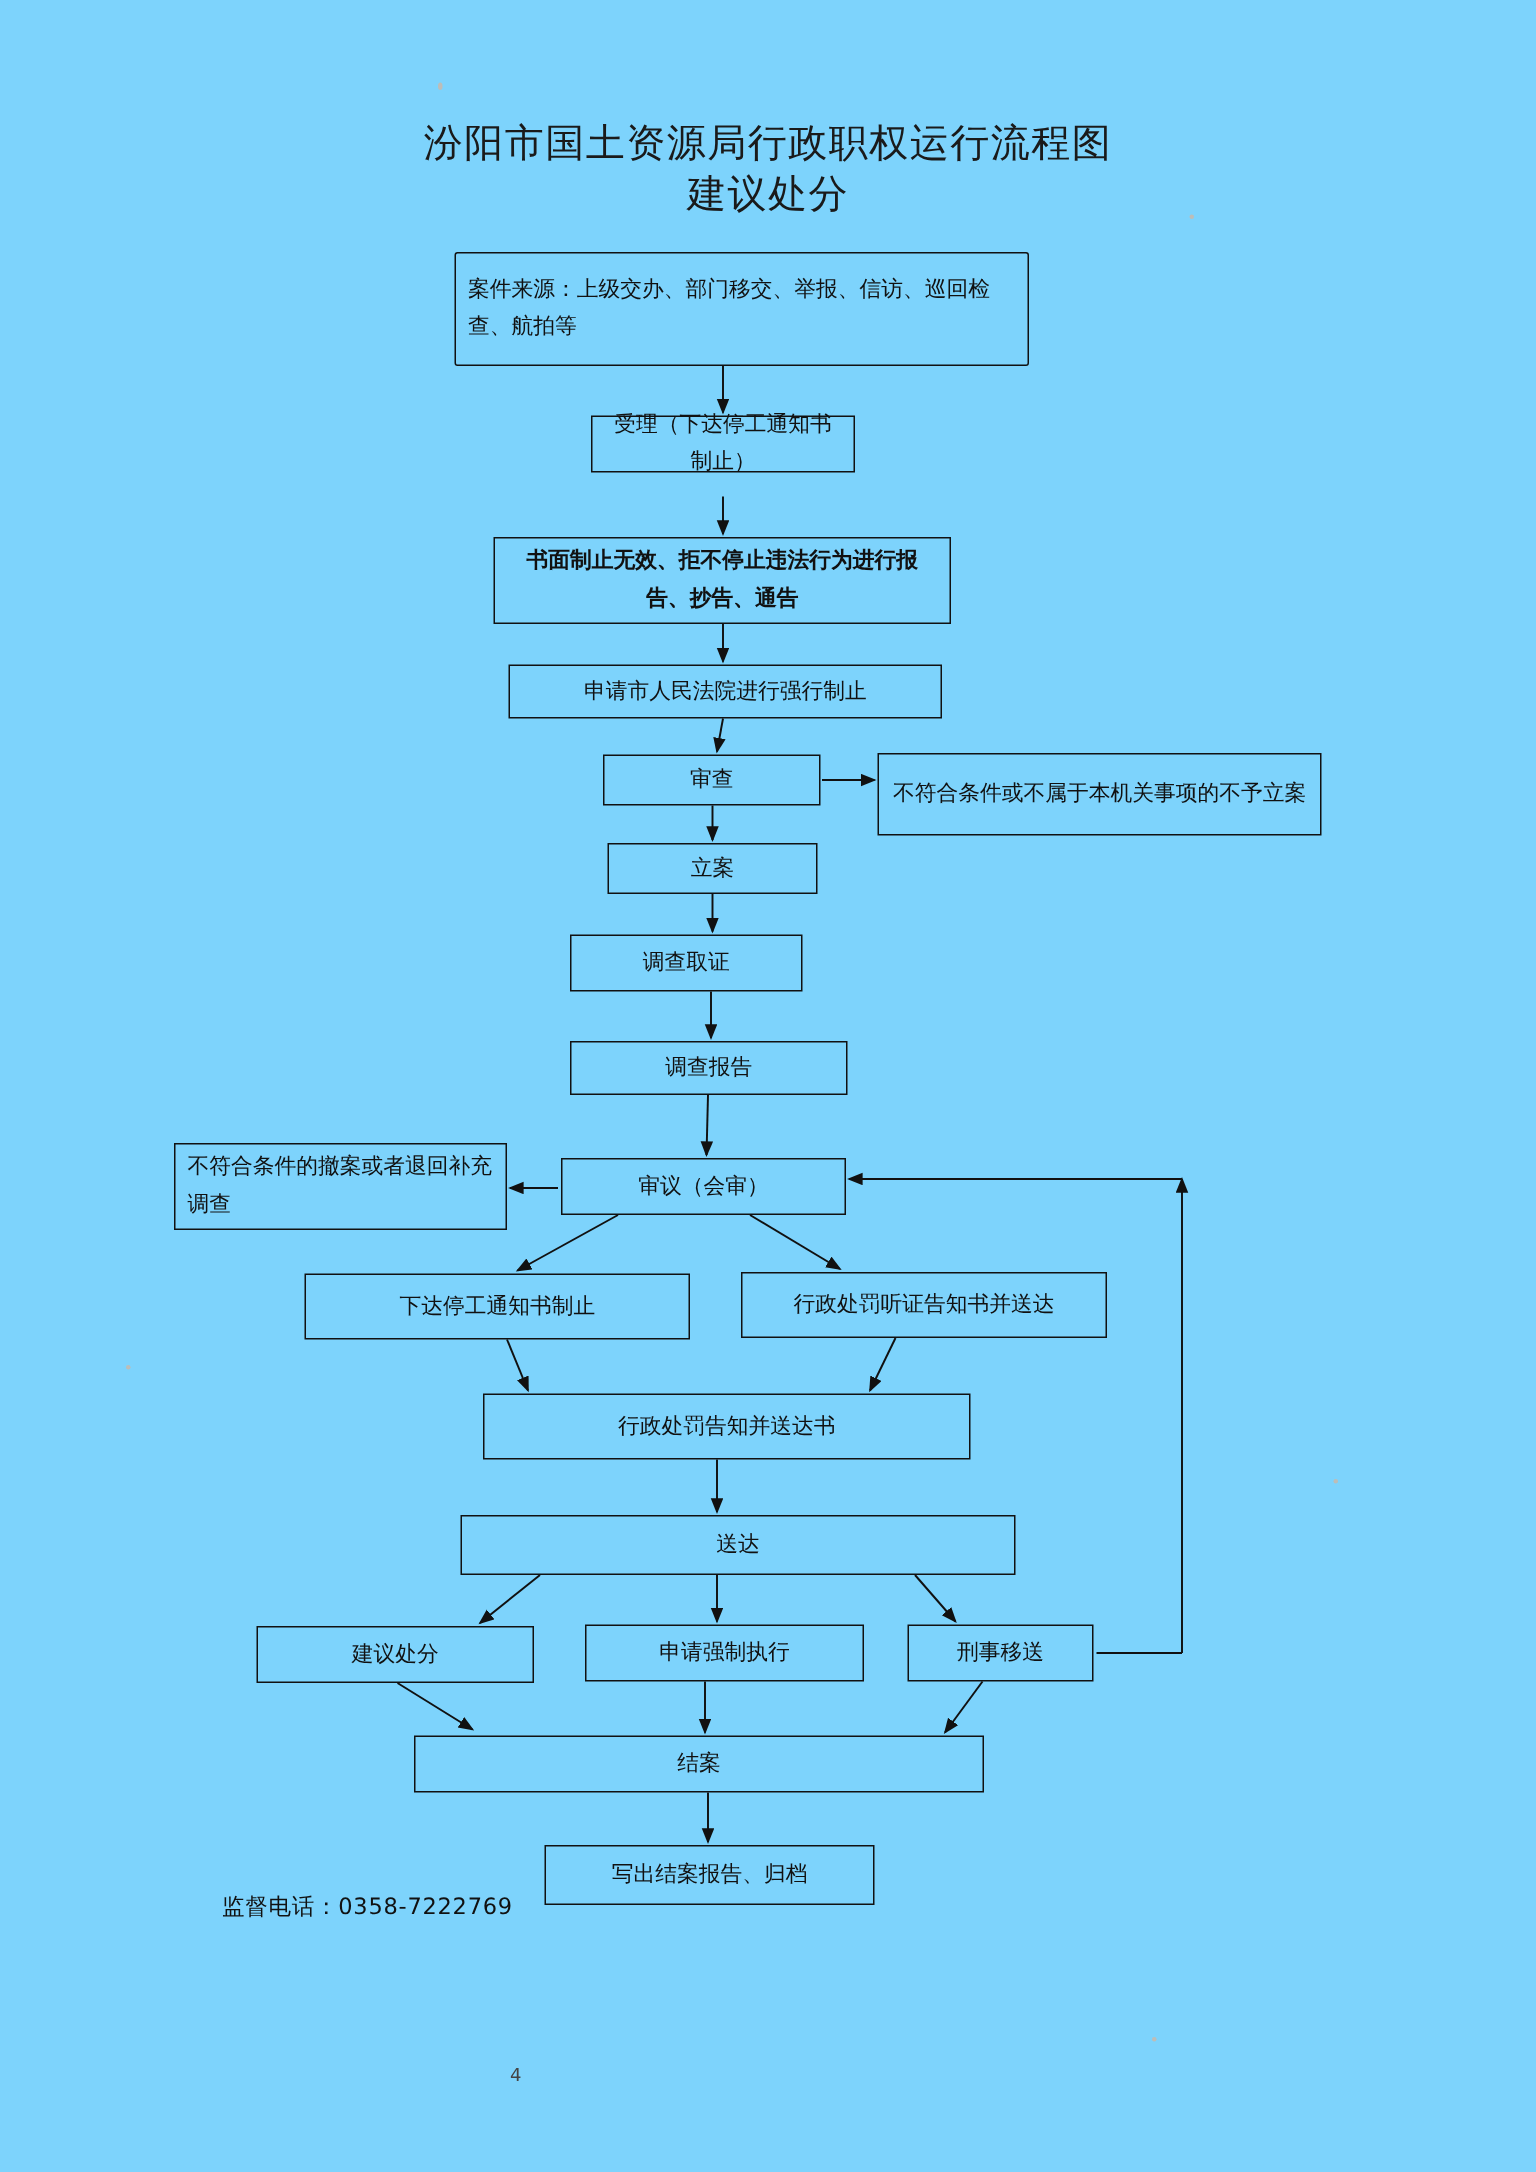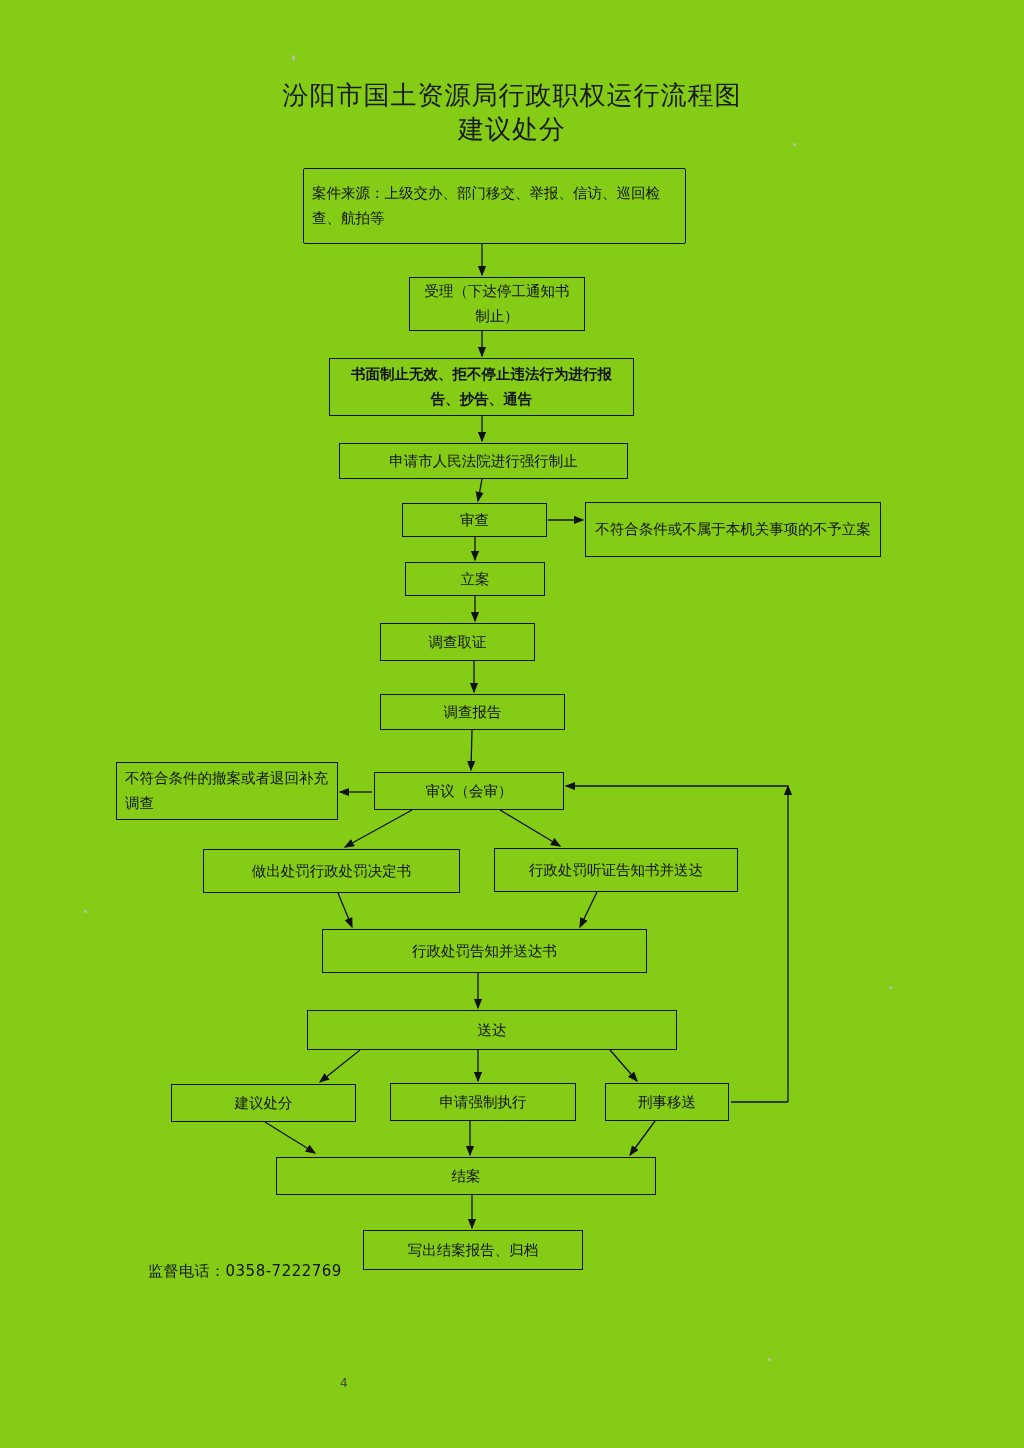--- a/index.html
+++ b/index.html
@@ -7,21 +7,21 @@
     padding: 0;
     background: #ffffff;
   }
   body {
     font-family: "DejaVu Sans", "Liberation Sans", sans-serif;
   }
   #page {
     position: relative;
     width: 1024px;
     height: 1448px;
-    background: #84cc16;
+    background: #7dd3fc;
     overflow: hidden;
   }
   .title {
     position: absolute;
     width: 100%;
     text-align: center;
     font-size: 26px;
     letter-spacing: 1px;
     color: #1a1a1a;
     font-family: "DejaVu Serif", "Liberation Serif", serif;
@@ -113,41 +113,41 @@
     </g>
     <g stroke="#111" stroke-width="1.3" fill="none">
       <path d="M788,1102 L788,786" marker-end="url(#arrow)" stroke-linejoin="miter"></path>
       <path d="M731,1102 L788,1102"></path>
       <path d="M788,786 L566,786" marker-end="url(#arrow)"></path>
     </g>
   </svg>
 
   <div class="node rounded left" style="left:303px; top:168px; width:383px; height:76px;">案件来源：上级交办、部门移交、举报、信访、巡回检查、航拍等</div>
 
-  <div class="node" style="left:409px; top:277px; width:176px; height:54px;">受理（下达停工通知书制止）</div>
+  <div class="node" style="left:394px; top:277px; width:176px; height:38px;">受理（下达停工通知书制止）</div>
 
   <div class="node" style="left:329px; top:358px; width:305px; height:58px;font-weight:bold;">书面制止无效、拒不停止违法行为进行报告、抄告、通告</div>
 
   <div class="node" style="left:339px; top:443px; width:289px; height:36px;">申请市人民法院进行强行制止</div>
 
   <div class="node" style="left:402px; top:503px; width:145px; height:34px;">审查</div>
 
   <div class="node" style="left:585px; top:502px; width:296px; height:55px;">不符合条件或不属于本机关事项的不予立案</div>
 
   <div class="node" style="left:405px; top:562px; width:140px; height:34px;">立案</div>
 
   <div class="node" style="left:380px; top:623px; width:155px; height:38px;">调查取证</div>
 
   <div class="node" style="left:380px; top:694px; width:185px; height:36px;">调查报告</div>
 
   <div class="node" style="left:374px; top:772px; width:190px; height:38px;">审议（会审）</div>
 
   <div class="node left" style="left:116px; top:762px; width:222px; height:58px;">不符合条件的撤案或者退回补充调查</div>
 
-  <div class="node" style="left:203px; top:849px; width:257px; height:44px;">做出处罚行政处罚决定书</div>
+  <div class="node" style="left:203px; top:849px; width:257px; height:44px;">下达停工通知书制止</div>
 
   <div class="node" style="left:494px; top:848px; width:244px; height:44px;">行政处罚听证告知书并送达</div>
 
   <div class="node" style="left:322px; top:929px; width:325px; height:44px;">行政处罚告知并送达书</div>
 
   <div class="node" style="left:307px; top:1010px; width:370px; height:40px;">送达</div>
 
   <div class="node" style="left:171px; top:1084px; width:185px; height:38px;">建议处分</div>
 
   <div class="node" style="left:390px; top:1083px; width:186px; height:38px;">申请强制执行</div>

